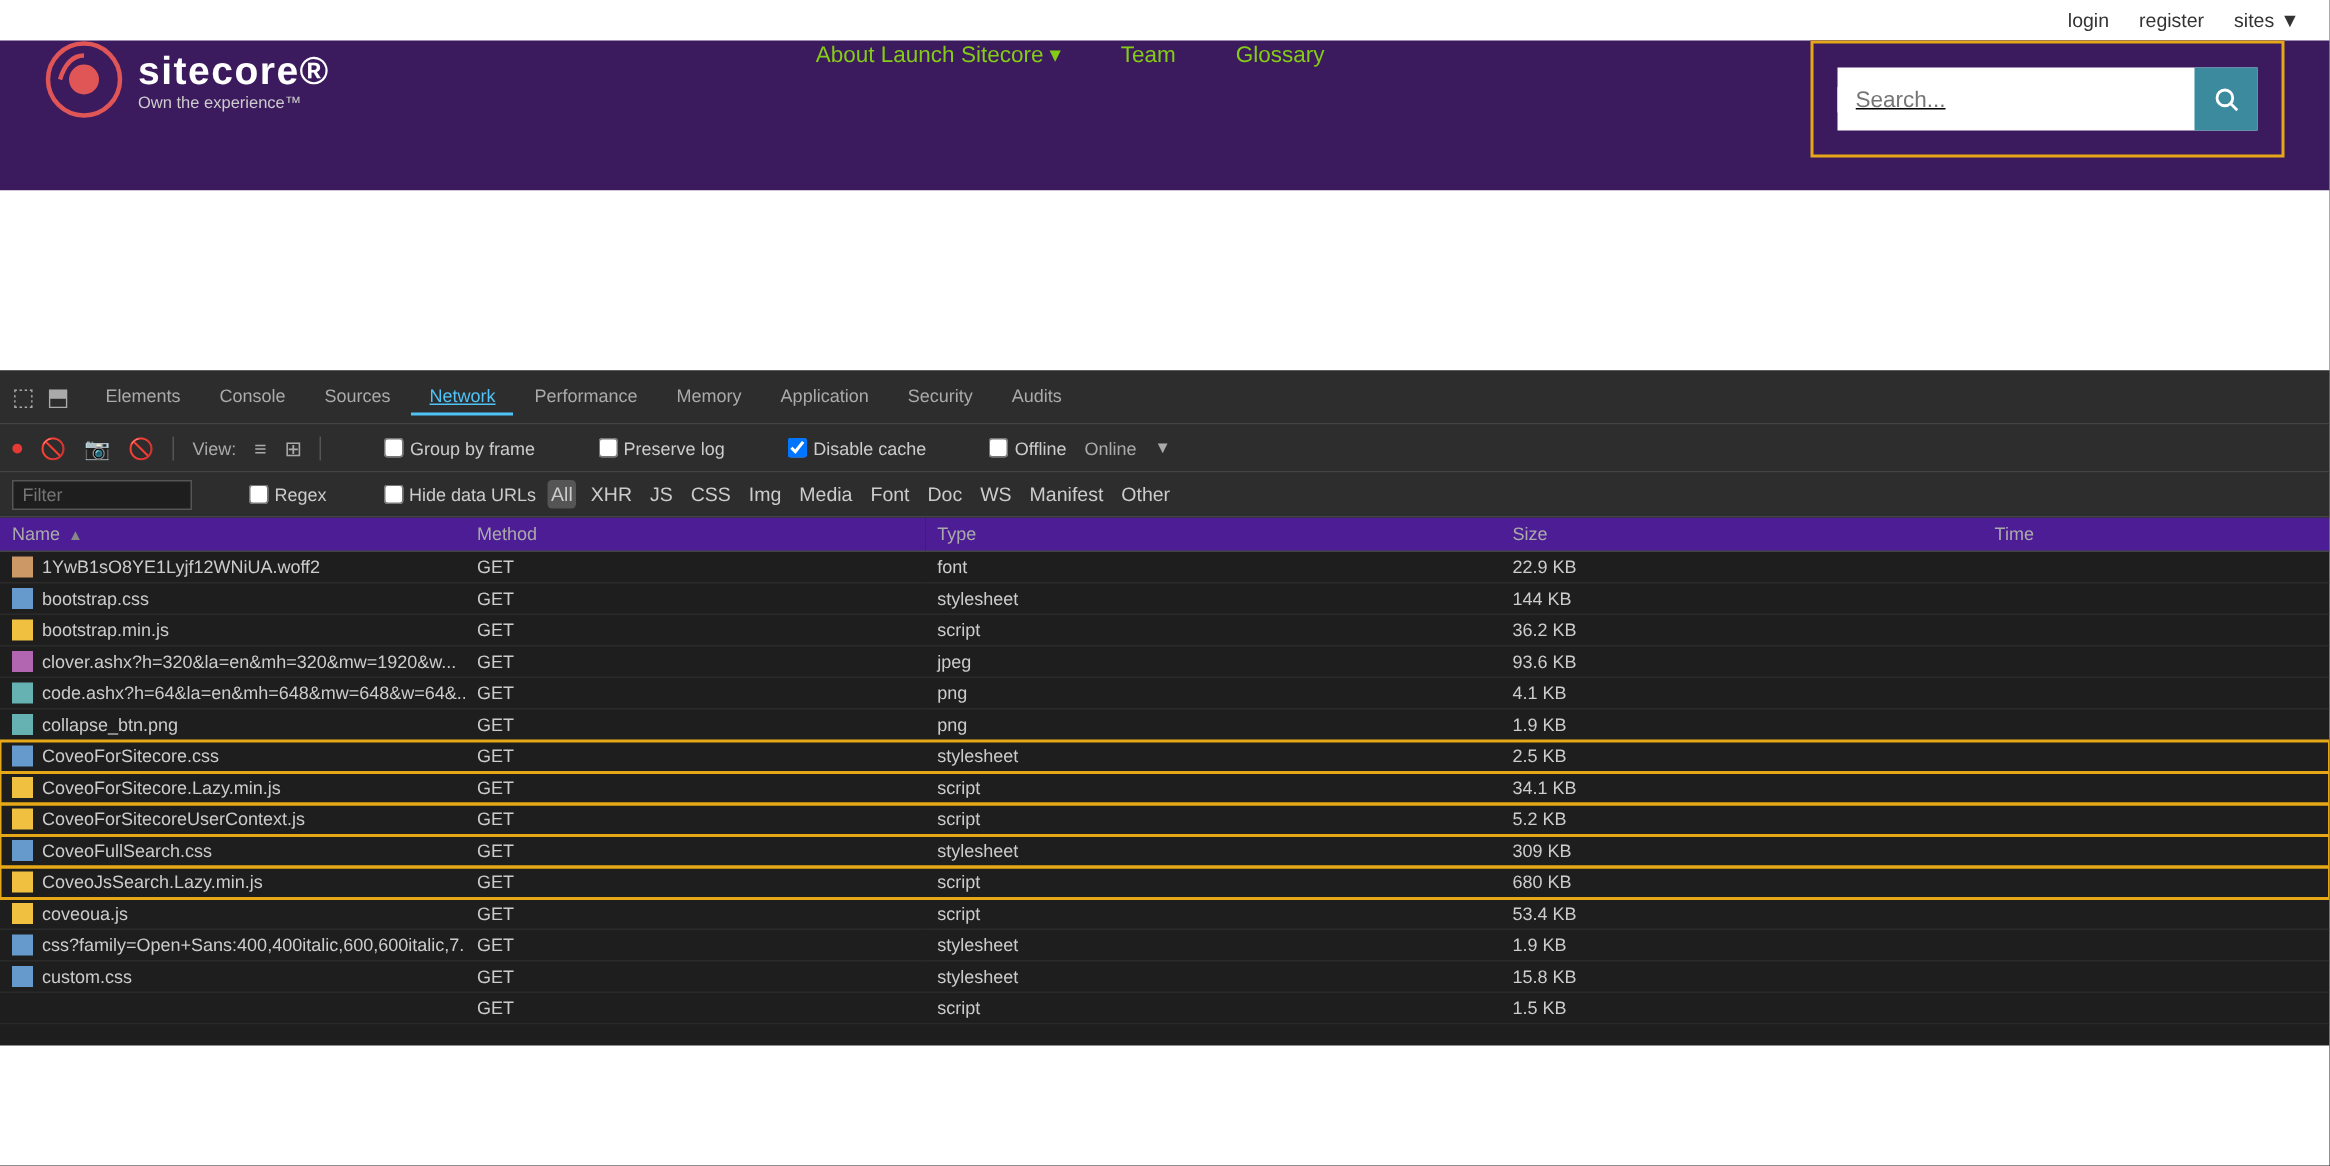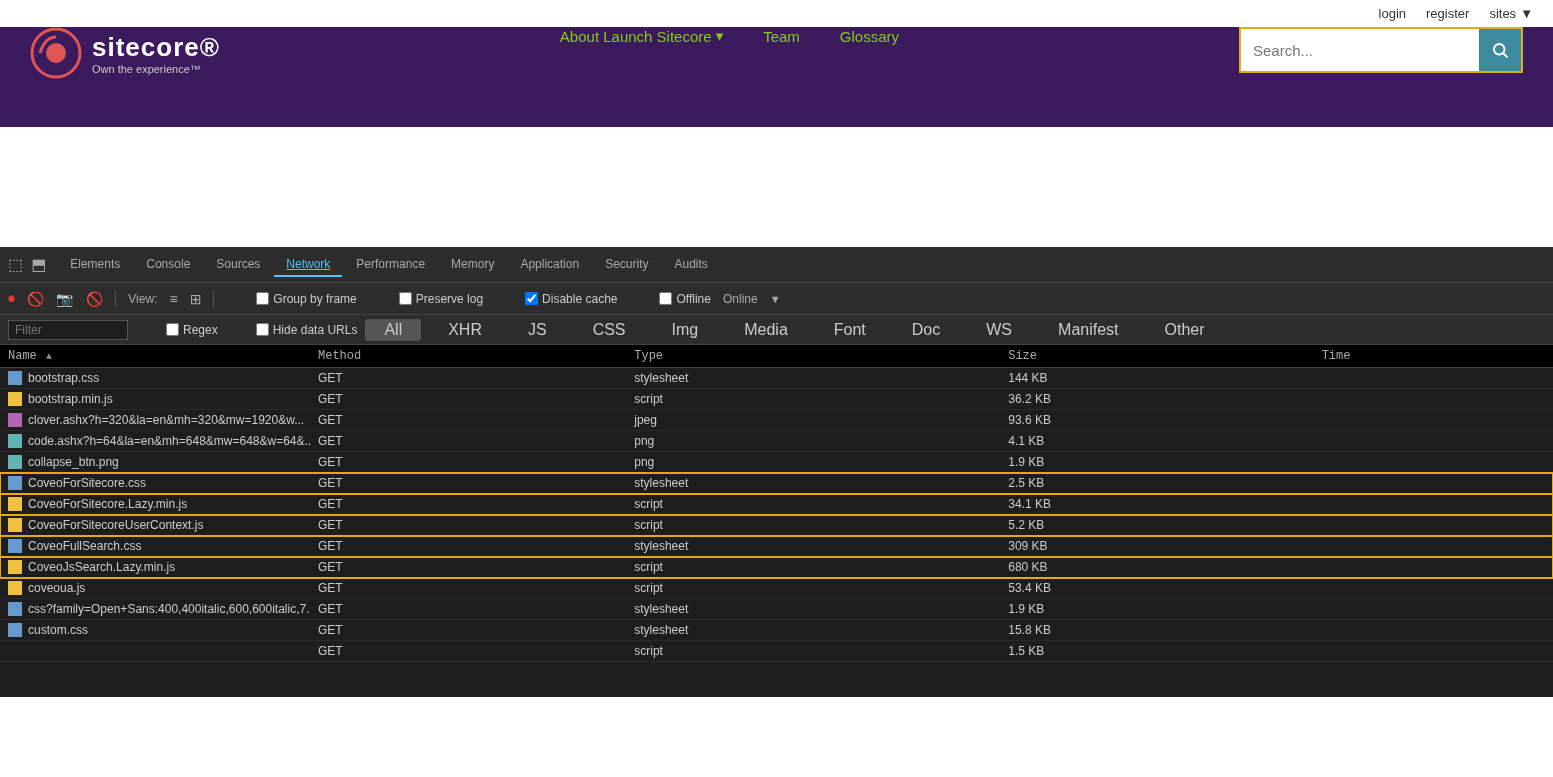--- a/index.html
+++ b/index.html
@@ -57,22 +57,23 @@
     }
     .nav-links .dropdown-link {
       display: flex;
       align-items: center;
       gap: 4px;
     }
 
     
     .search-area {
       border: 2px solid #e6a817;
-      padding: 0;
+      padding: 16px;
       background: #3b1a5e;
+      text-decoration: underline;
     }
     .search-box {
       display: flex;
       align-items: center;
       background: #fff;
       width: 280px;
       height: 42px;
     }
     .search-box input {
       flex: 1;
@@ -174,41 +175,40 @@
       background: #1e1e1e;
       border: 1px solid #555;
       color: #ccc;
       font-size: 12px;
       padding: 2px 6px;
       width: 120px;
       outline: none;
     }
     .type-btn {
       color: #ccc;
-      font-size: 16px;
-      padding: 2px 19px;
+      font-size: 13px;
+      padding: 2px 2px;
       cursor: pointer;
       background: transparent;
       border: none;
     }
     .type-btn.all {
       background: #555;
       border-radius: 3px;
     }
 
     
     .network-table {
       width: 100%;
       border-collapse: collapse;
       font-size: 12px;
     }
     .network-table thead tr {
-      background: #000000;
+      background: #4c1d95;
       border-bottom: 1px solid #444;
-      font-family: Liberation Mono, monospace;
     }
     .network-table thead th {
       color: #aaa;
       font-weight: normal;
       text-align: left;
       padding: 4px 8px;
       cursor: pointer;
     }
     .network-table tbody tr {
       border-bottom: 1px solid #2a2a2a;
@@ -365,20 +365,32 @@
       <thead>
         <tr>
           <th style="width:310px">Name <span class="sort-arrow">▲</span></th>
           <th>Method</th>
           <th>Type</th>
           <th>Size</th>
           <th>Time</th>
         </tr>
       </thead>
       <tbody id="network-table-body">
+      <tr>
+    <td>
+      <div class="td-name">
+        <span class="file-icon" style="background:#cc9966;"></span>
+        <span>1YwB1sO8YE1Lyjf12WNiUA.woff2</span>
+      </div>
+    </td>
+    <td>GET</td>
+    <td>font</td>
+    <td>22.9 KB</td>
+    <td></td>
+  </tr>
           <tr>
     <td>
       <div class="td-name">
         <span class="file-icon" style="background:#6699cc;"></span>
         <span>bootstrap.css</span>
       </div>
     </td>
     <td>GET</td>
     <td>stylesheet</td>
     <td>144 KB</td>

